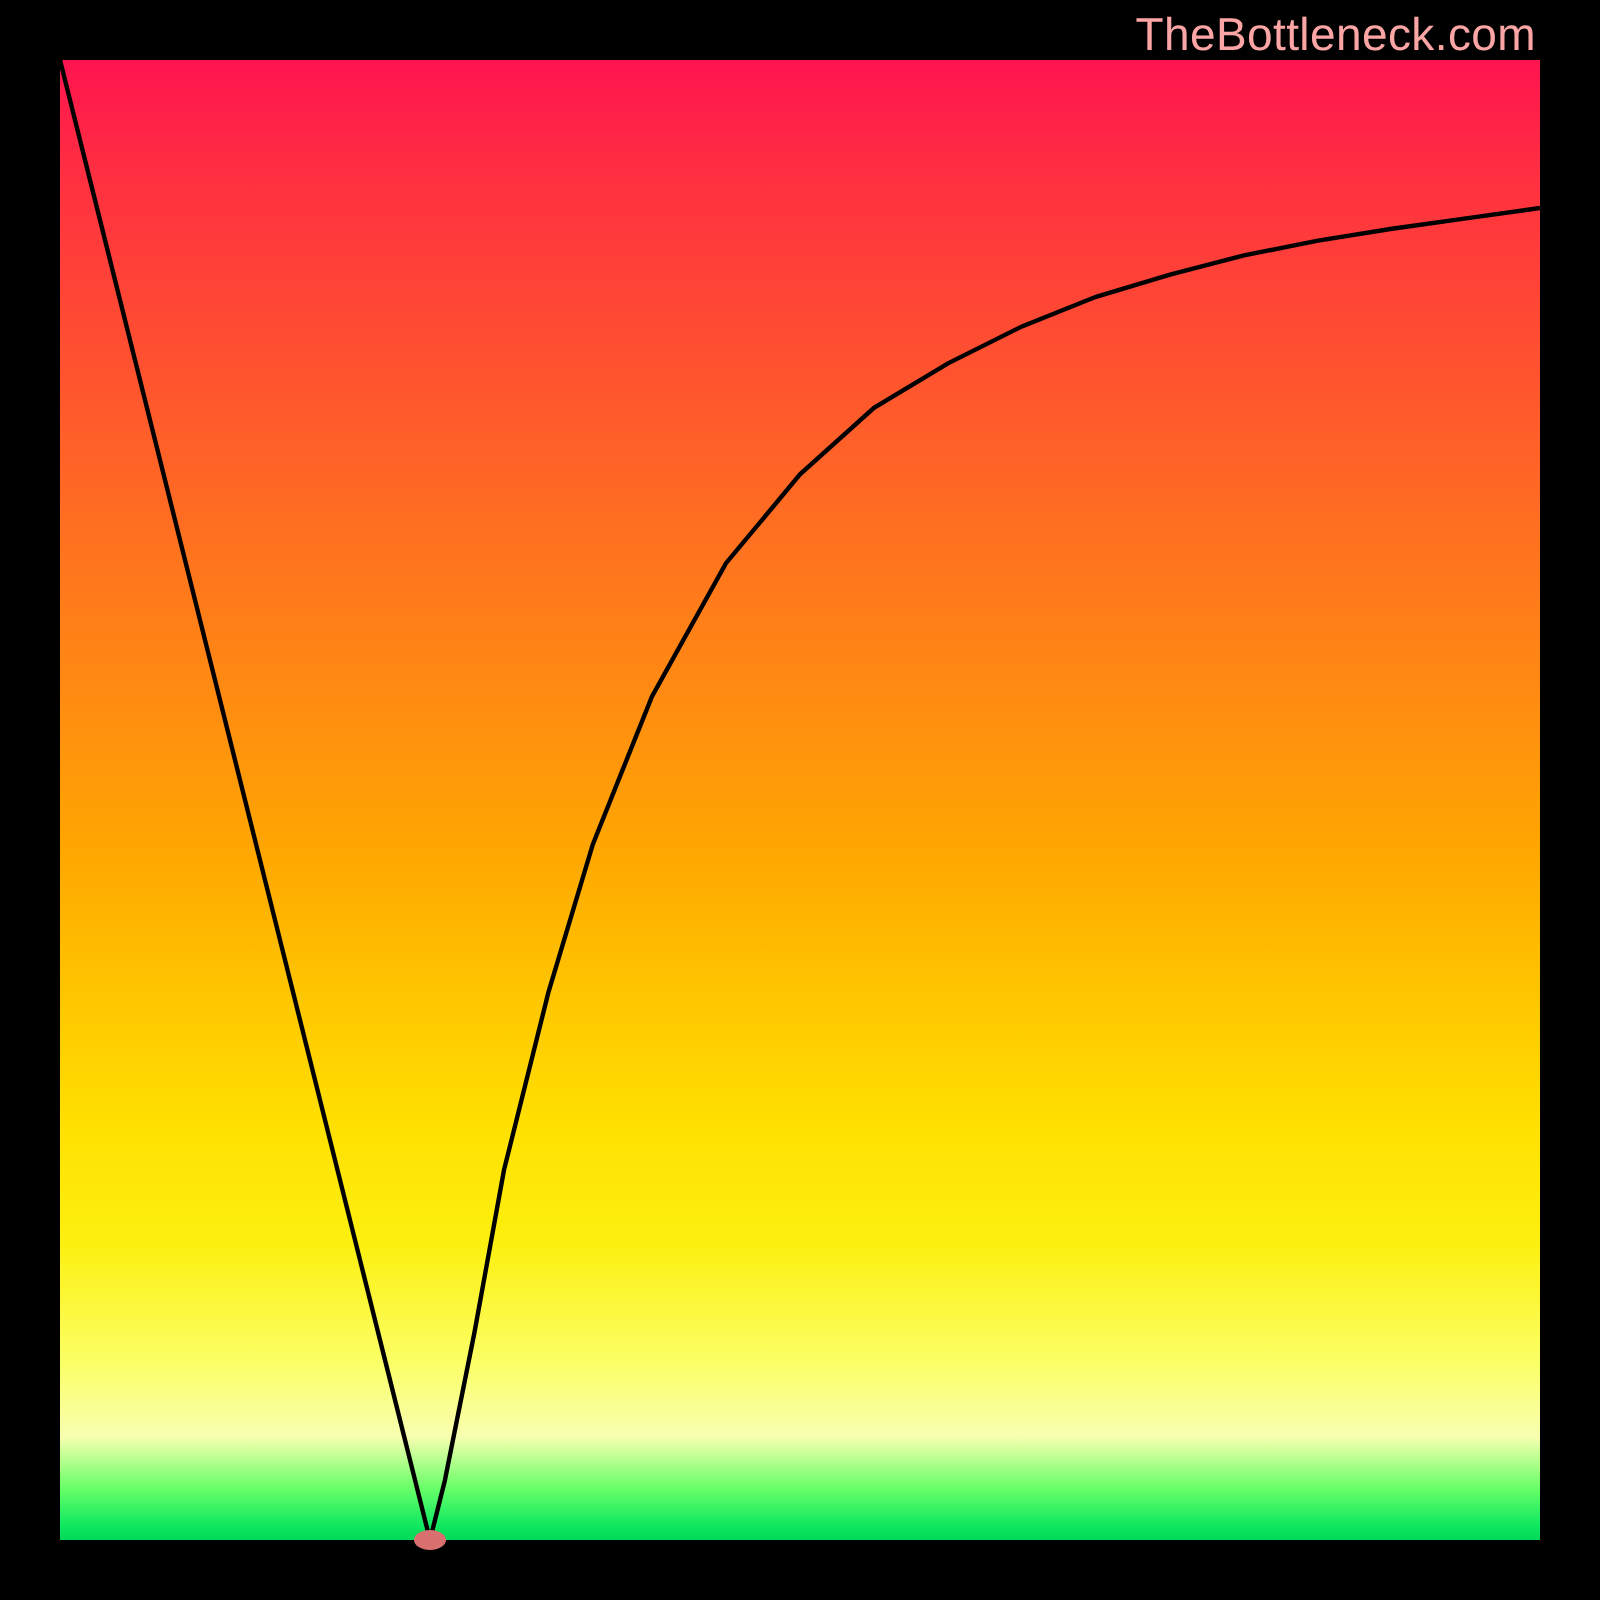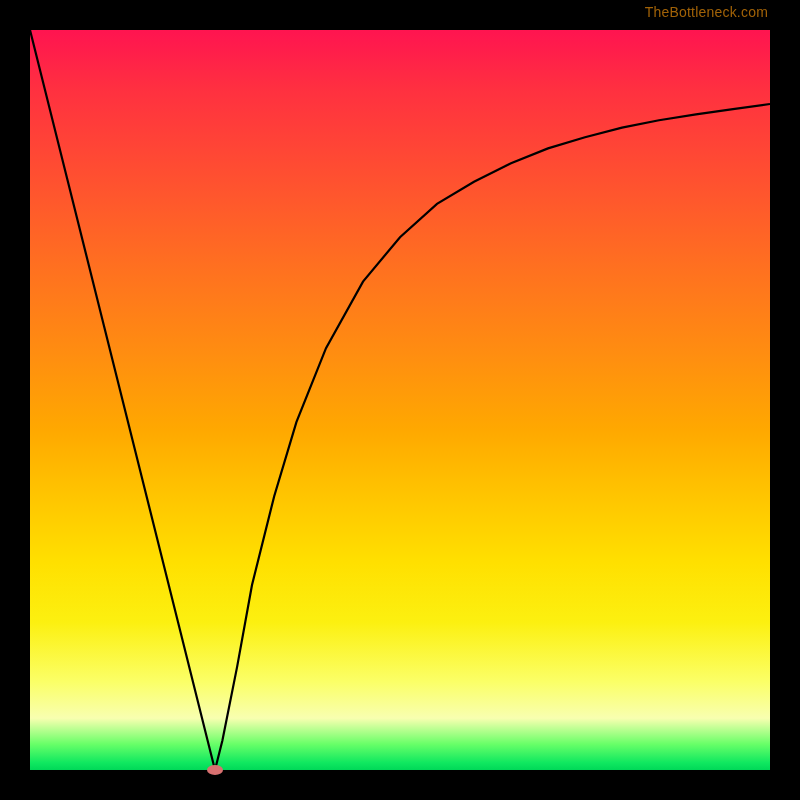--- a/index.html
+++ b/index.html
@@ -30,22 +30,22 @@
       #f8ffb0 93%,
       #68ff68 96.5%,
       #10e860 99%,
       #00d858 100%);
   }
   .watermark {
     position: absolute;
     top: 4px;
     right: 32px;
     font-family: Arial, Helvetica, sans-serif;
-    font-size: 14px;
-    color: #a16207;
+    font-size: 23px;
+    color: #fca5a5;
     letter-spacing: 0.2px;
   }
   svg.curve {
     position: absolute;
     left: 0;
     top: 0;
     width: 740px;
     height: 740px;
   }
   .dot {

